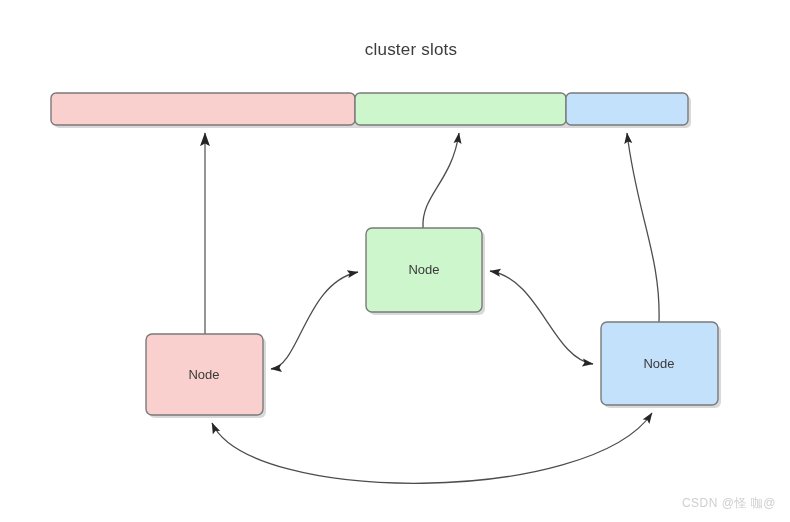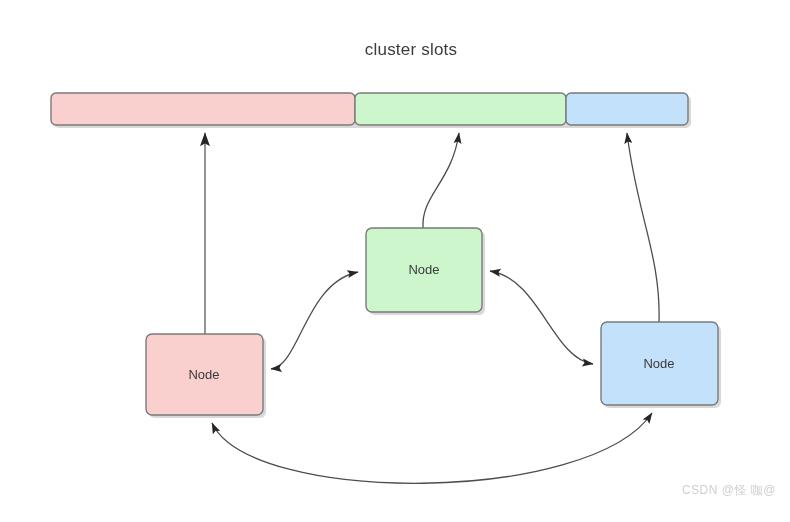--- a/index.html
+++ b/index.html
@@ -38,21 +38,21 @@
   .node-label {
     font-size: 13px;
     fill: #3a3a3a;
     font-family: "Liberation Sans", sans-serif;
     text-anchor: middle;
     dominant-baseline: middle;
   }
   .watermark {
     position: absolute;
     right: 14px;
-    bottom: 23px;
+    bottom: 10px;
     font-size: 12px;
     color: #cfcfcf;
     letter-spacing: 0.5px;
   }
   .edge-path {
     fill: none;
     stroke: #4d4d4d;
     stroke-width: 1.3;
   }
   .edge-path-straight {

